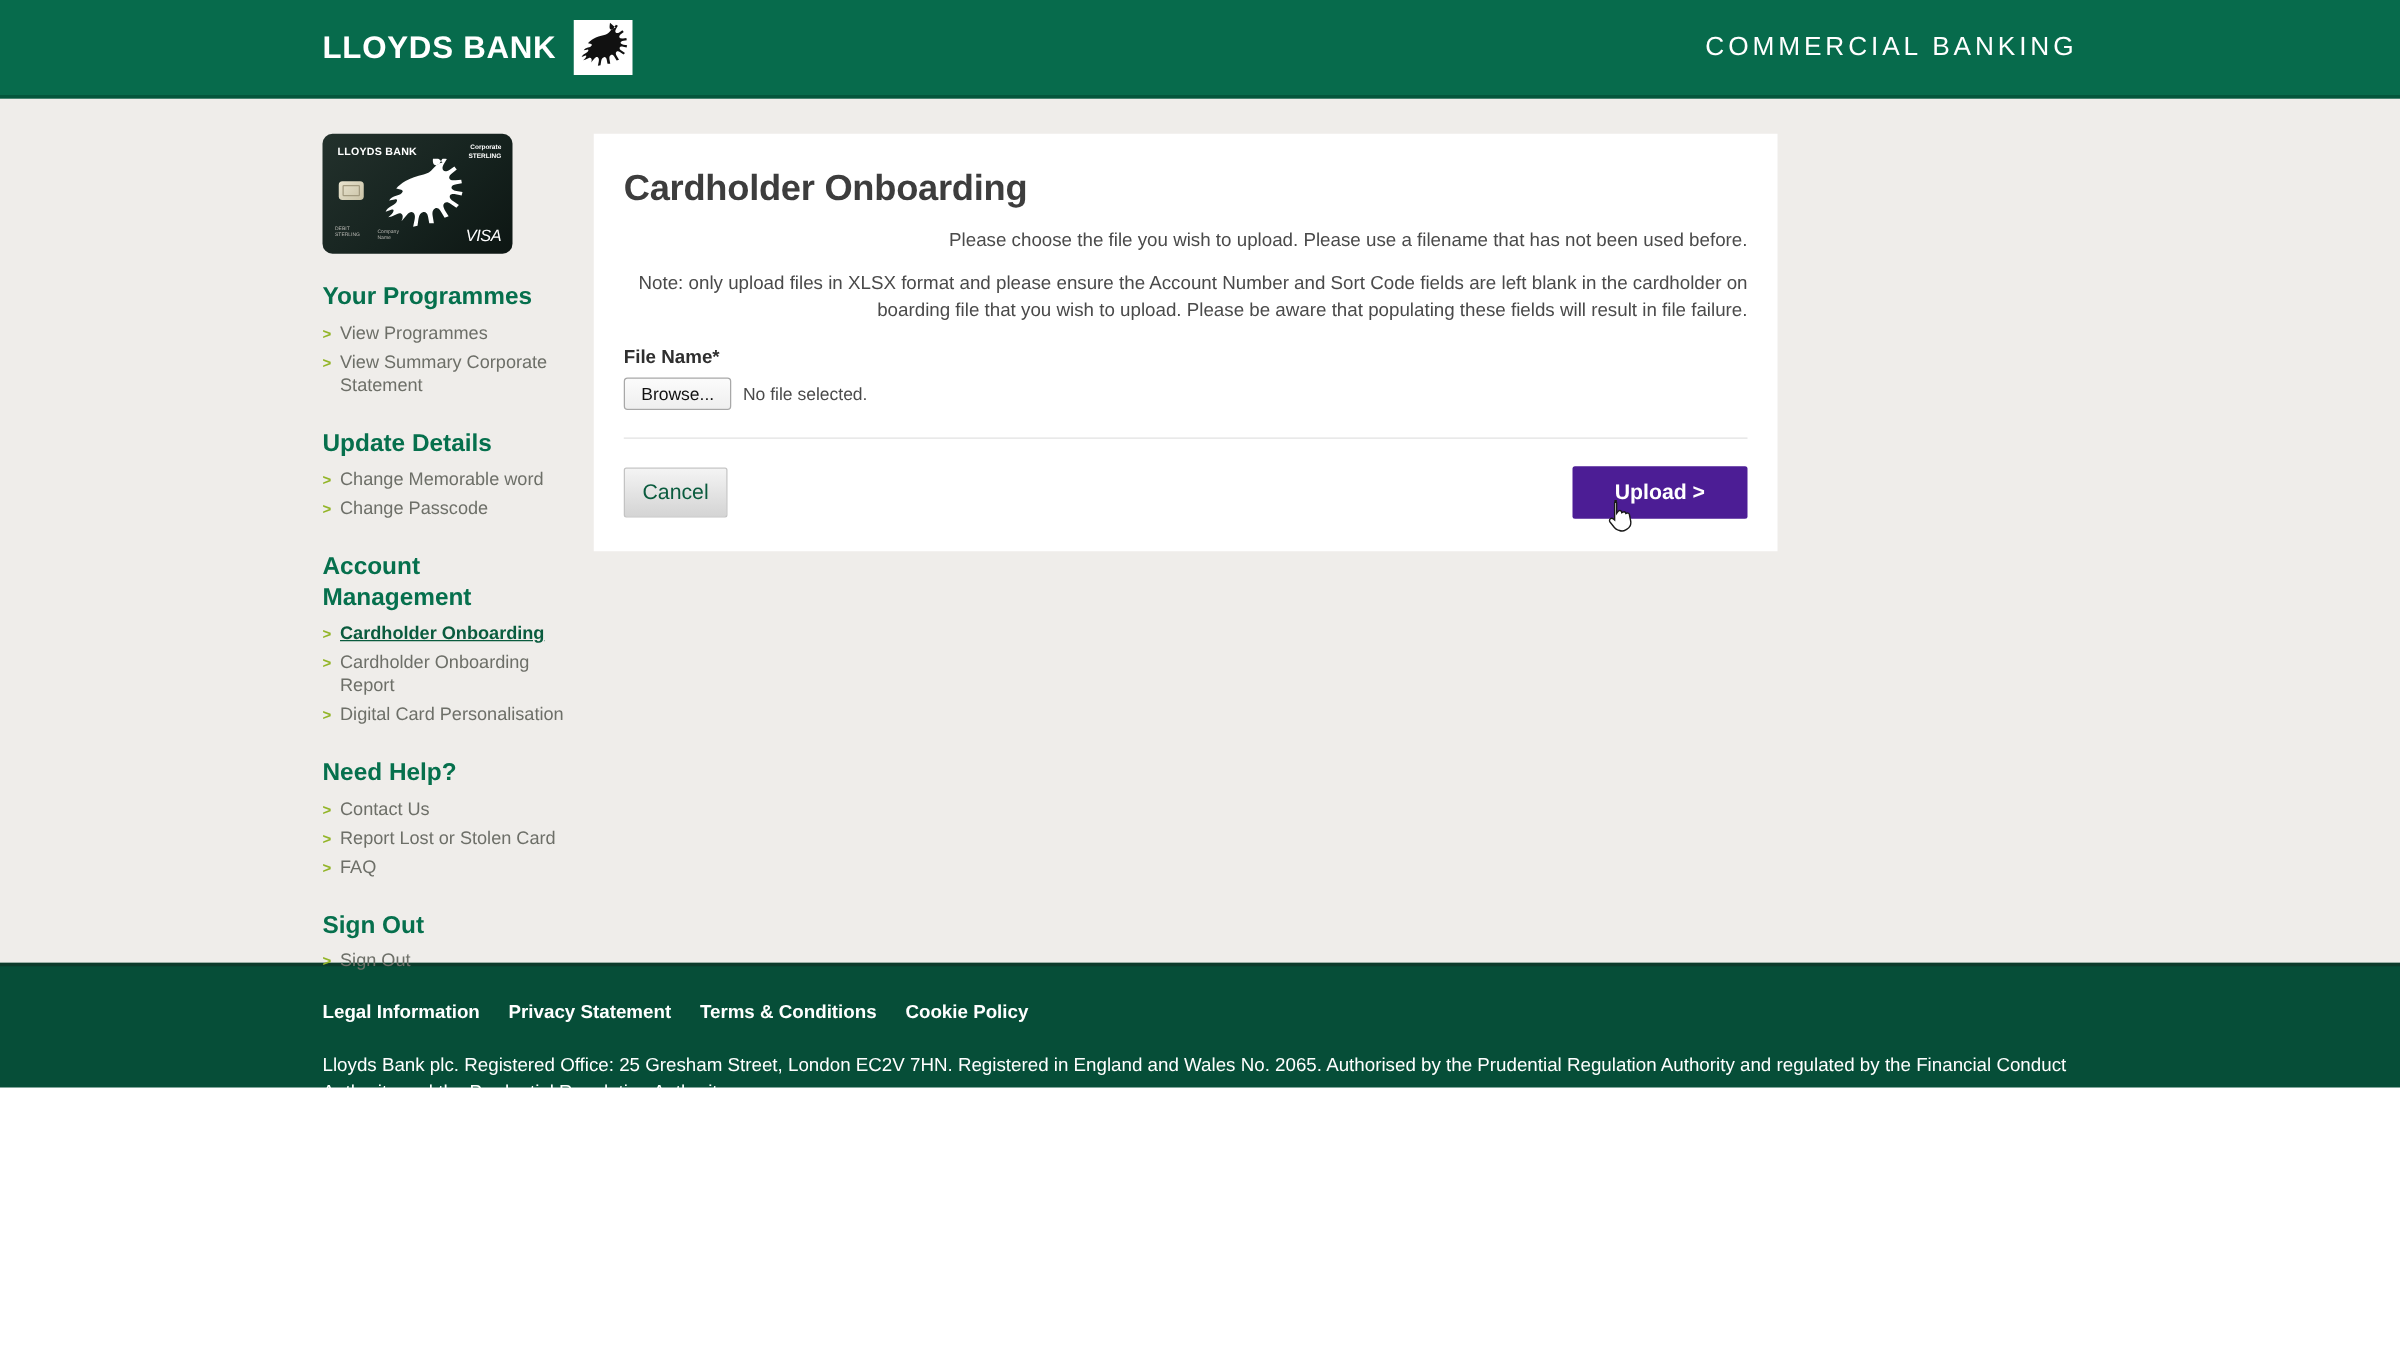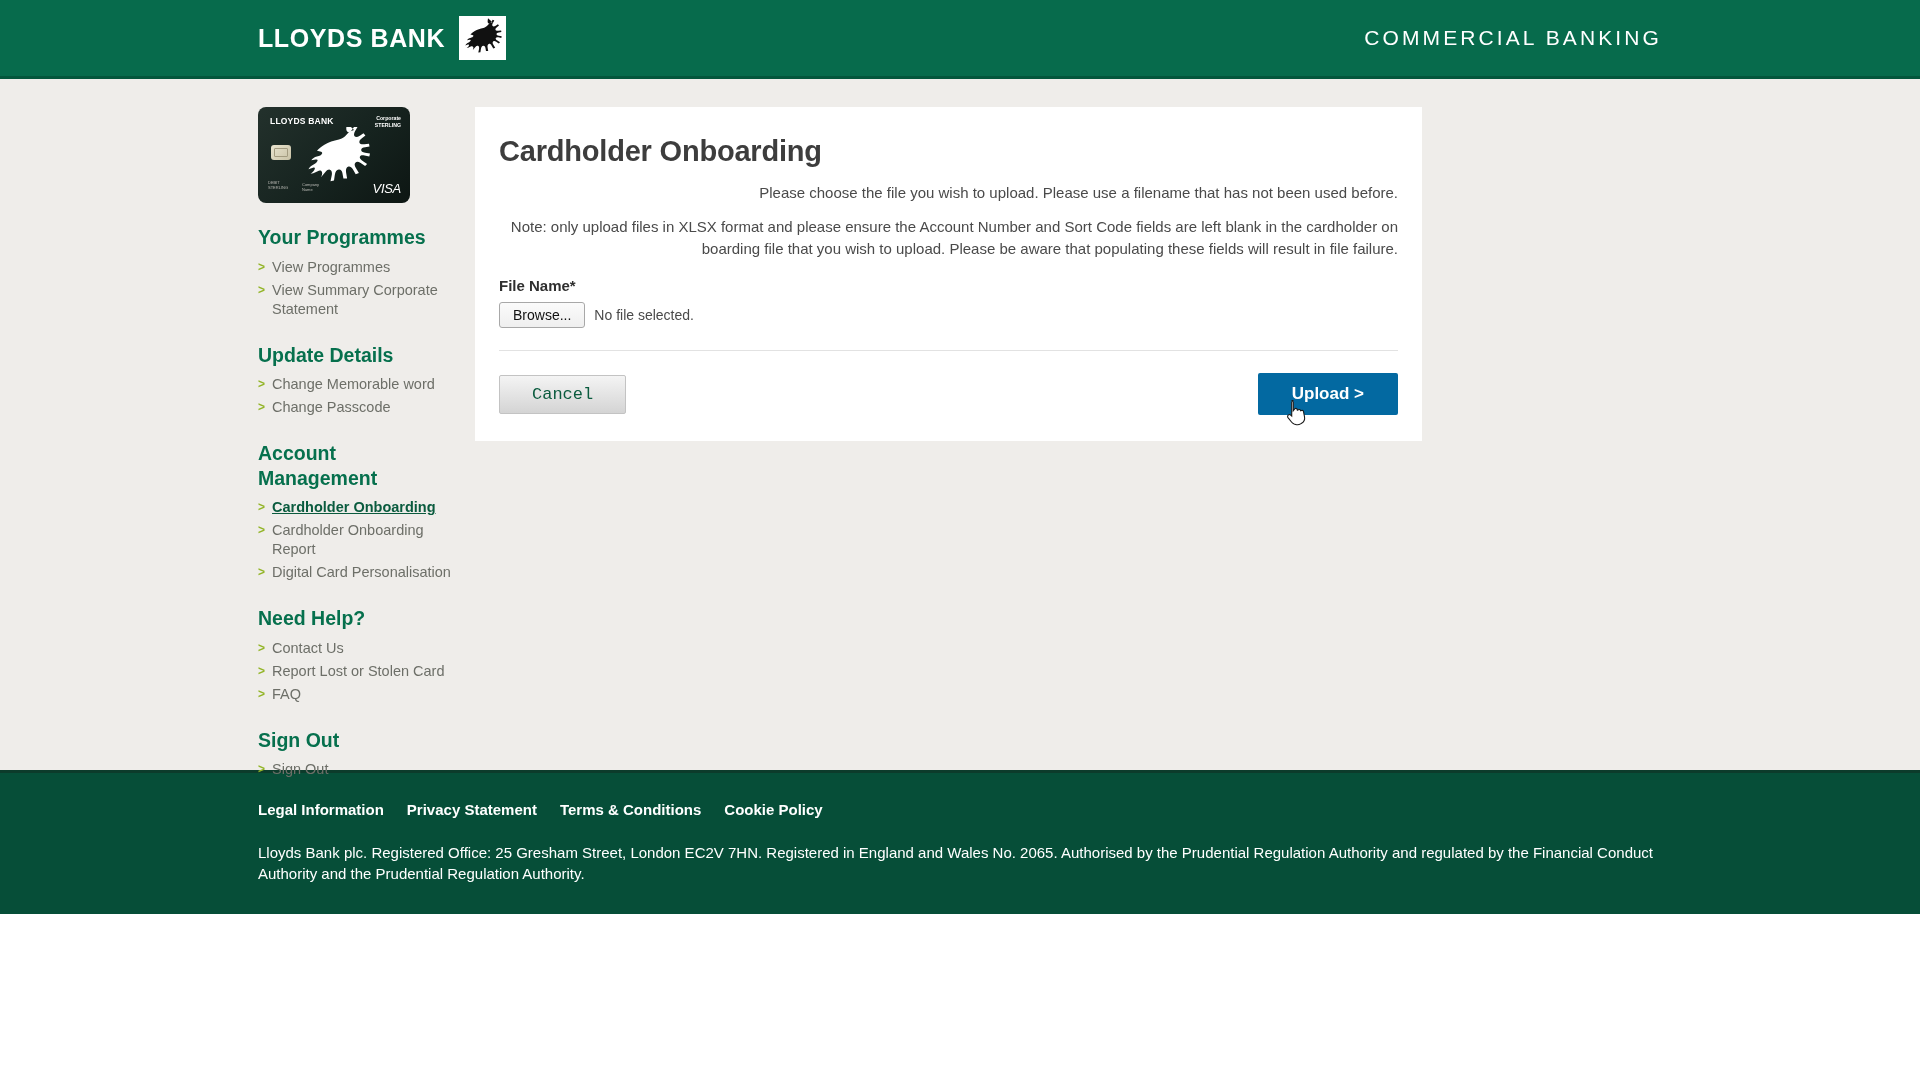--- a/index.html
+++ b/index.html
@@ -255,55 +255,55 @@
     border: none;
     border-top: 1px solid #e2e2e2;
     margin: 0 0 22px 0;
   }
   .btn-row {
     display: flex;
     align-items: center;
     justify-content: space-between;
   }
   .cancel-btn {
-    font-family: Liberation Mono, monospace;
+    font-family: Liberation Sans, sans-serif;
     font-size: 17px;
     color: #0a5b3e;
     background: linear-gradient(#f4f4f4, #d4d4d4);
     border: 1px solid #c3c3c3;
     border-radius: 2px;
-    padding: 9px 32px;
+    padding: 9px 14px;
     cursor: pointer;
   }
   .upload-btn {
     position: relative;
     font-family: "Liberation Sans", sans-serif;
     font-size: 17px;
     font-weight: bold;
     color: #ffffff;
-    background: #0369a1;
+    background: #4c1d95;
     border: none;
     border-radius: 2px;
     padding: 11px 34px;
     cursor: pointer;
   }
   .cursor {
     position: absolute;
     left: 28px;
     top: 26px;
     width: 22px;
     height: 28px;
     pointer-events: none;
   }
 
   
   .footer {
     background: #064e38;
     border-top: 3px solid #0c3b2b;
-    height: 144px;
+    height: 100px;
     box-sizing: border-box;
   }
   .footer-inner {
     width: 1540px;
     margin: 0 auto;
     padding: 28px 68px 0 68px;
     box-sizing: border-box;
   }
   .footer-links {
     display: flex;

